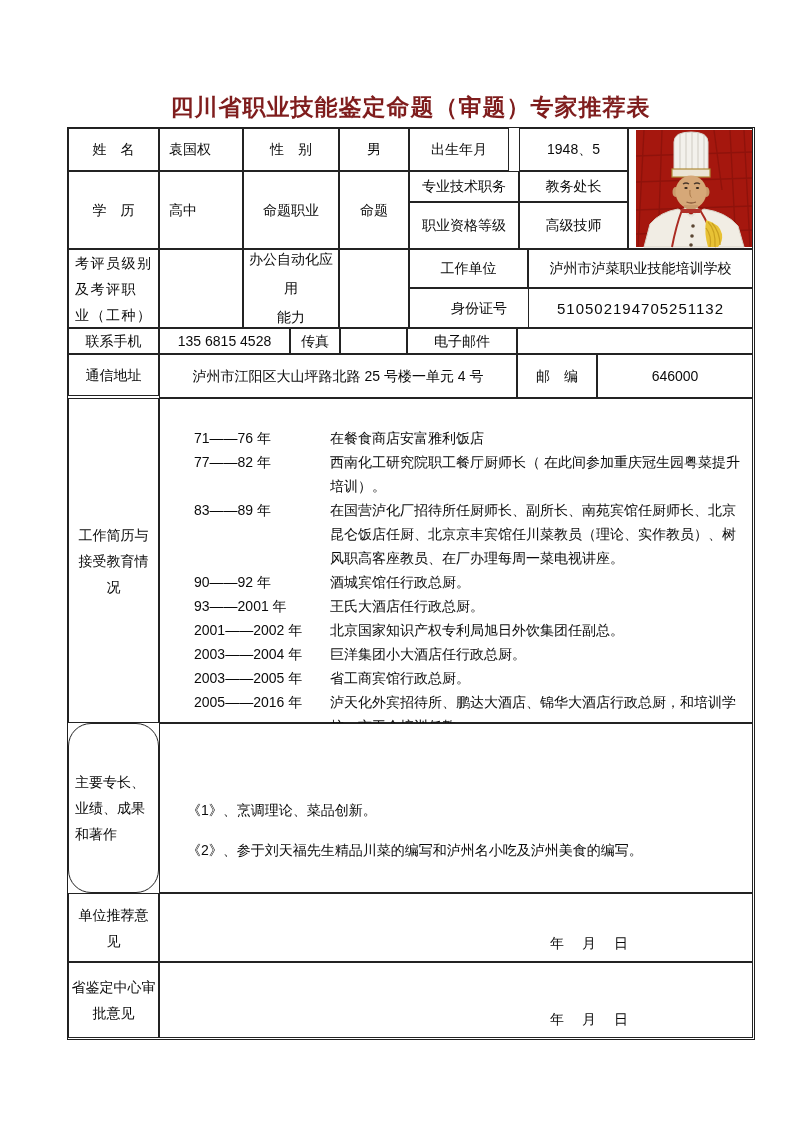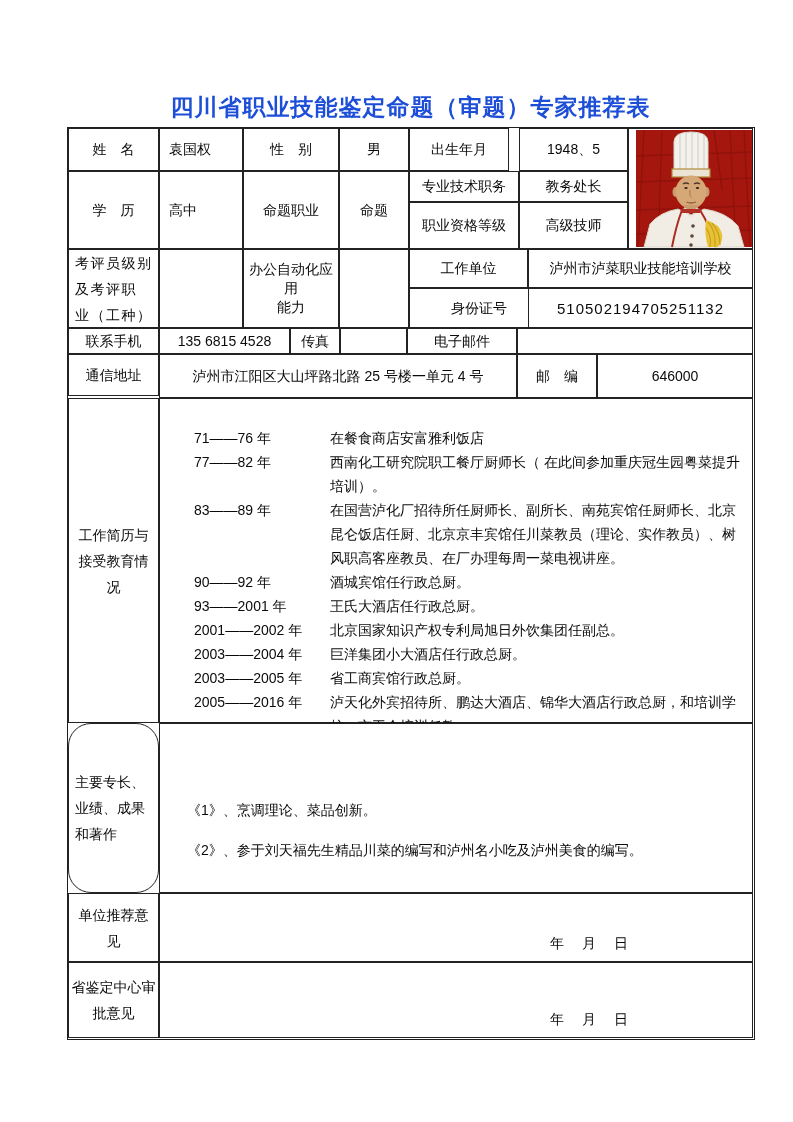--- a/index.html
+++ b/index.html
@@ -1,19 +1,19 @@
 <!DOCTYPE html>
 <html><head>
 <meta charset="utf-8">
 <style>
   html,body{margin:0;padding:0;background:#ffffff;}
   .sheet{position:relative;width:793px;height:1122px;background:#fff;
          font-family:"Liberation Sans","DejaVu Sans",sans-serif;color:#0a0a0a;overflow:hidden;}
   .page-title{position:absolute;left:68px;top:92px;width:685px;text-align:center;
-              font-size:23px;font-weight:bold;letter-spacing:1px;color:#1d4ed8;}
+              font-size:23px;font-weight:bold;letter-spacing:1px;color:#7f1d1d;}
   .outline{position:absolute;left:67px;top:127px;width:688px;height:913px;
            border:1px solid #1f1f1f;box-sizing:border-box;}
   .cell{position:absolute;box-sizing:border-box;border:1px solid #232323;
         display:flex;align-items:center;justify-content:center;
         font-size:14px;line-height:19px;background:#fff;}
   .cell.left{justify-content:flex-start;}
   .cell.pre{white-space:pre-line;text-align:center;line-height:26px;}
   .cell.pre-left{white-space:pre-line;text-align:left;line-height:26px;justify-content:flex-start;padding-left:6px;letter-spacing:1.5px;}
   .cell.block{display:block;}
   .id-num{font-size:15px;letter-spacing:1px;}
@@ -107,21 +107,21 @@
   <div class="cell" style="left:339px;top:171px;width:70px;height:78px;">命题</div>
   <div class="cell" style="left:409px;top:171px;width:110px;height:31px;">专业技术职务</div>
   <div class="cell" style="left:519px;top:171px;width:109px;height:31px;">教务处长</div>
   <div class="cell" style="left:409px;top:202px;width:110px;height:47px;">职业资格等级</div>
   <div class="cell" style="left:519px;top:202px;width:109px;height:47px;">高级技师</div>
 
   <div class="cell pre-left" style="left:68px;top:249px;width:91px;height:79px;">考评员级别
 及考评职
 业（工种）</div>
   <div class="cell" style="left:159px;top:249px;width:84px;height:79px;"></div>
-  <div class="cell pre" style="left:243px;top:249px;width:96px;height:79px;line-height:19px;">办公自动化应用
+  <div class="cell pre" style="left:243px;top:249px;width:96px;height:79px;line-height:29px;">办公自动化应用
 能力</div>
   <div class="cell" style="left:339px;top:249px;width:70px;height:79px;"></div>
   <div class="cell" style="left:409px;top:249px;width:119px;height:39px;">工作单位</div>
   <div class="cell" style="left:528px;top:249px;width:225px;height:39px;">泸州市泸菜职业技能培训学校</div>
   <div class="cell" style="left:409px;top:288px;width:140px;height:40px;">身份证号</div>
   <div class="cell id-num" style="left:528px;top:288px;width:225px;height:40px;">510502194705251132</div>
 
   <div class="cell" style="left:68px;top:328px;width:91px;height:26px;">联系手机</div>
   <div class="cell" style="left:159px;top:328px;width:131px;height:26px;">135 6815 4528</div>
   <div class="cell" style="left:290px;top:328px;width:50px;height:26px;">传真</div>

